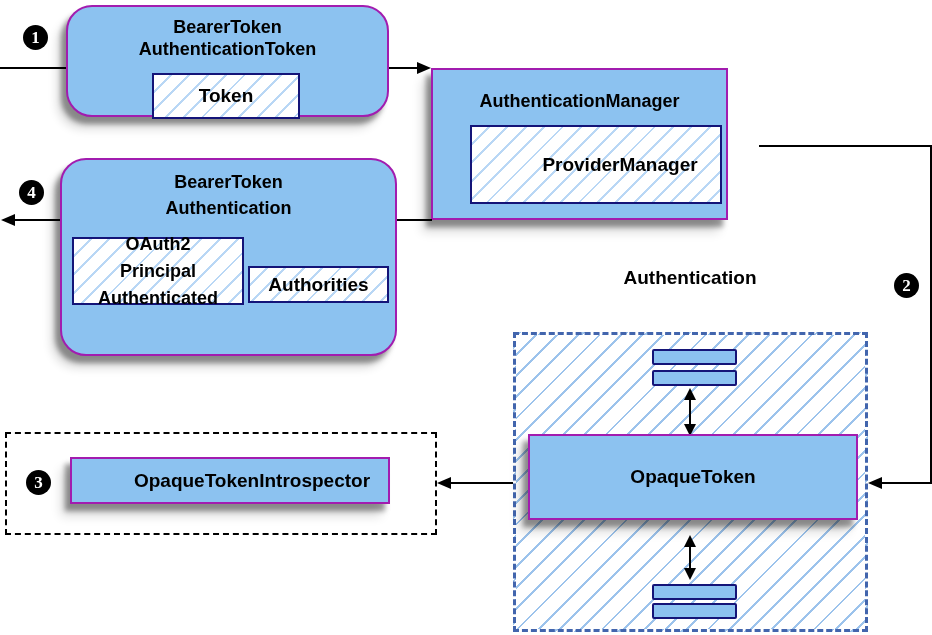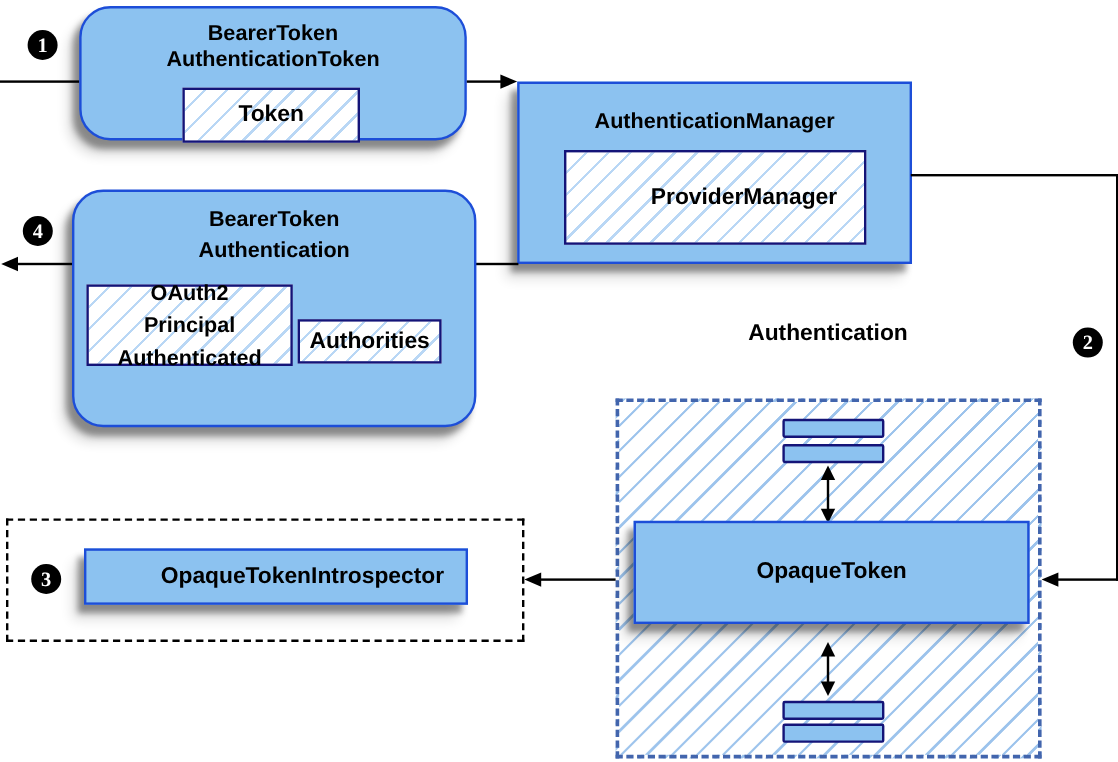--- a/index.html
+++ b/index.html
@@ -1,21 +1,21 @@
 <!DOCTYPE html>
 <html><head>
 <meta charset="utf-8">
 <style>
   html,body{margin:0;padding:0;background:#fff;}
   .canvas{
     position:relative;width:932px;height:635px;background:#ffffff;
     font-family:"Liberation Sans",sans-serif;overflow:hidden;
   }
   .node{
-    position:absolute;background:#8cc2f0;border:2px solid #1d4ed8;
+    position:absolute;background:#8cc2f0;border:2px solid #a21caf;
     box-sizing:border-box;color:#000;
   }
   .shadowed{box-shadow:-5px 7px 5px rgba(0,0,0,0.38),-9px 12px 10px rgba(0,0,0,0.14);}
   .rounded{border-radius:26px;}
   .node-title{font-weight:bold;font-size:18px;line-height:22px;text-align:center;}
   .title-line{display:block;}
   .hatch-box{
     position:absolute;border:2px solid #141478;box-sizing:border-box;
     background:#fff;
     background-image:repeating-linear-gradient(135deg,rgba(0,0,0,0) 0 11px,#b9d7f5 11px 13px);
@@ -67,21 +67,21 @@
       <span class="title-line">AuthenticationToken</span>
     </div>
     <div class="hatch-box" style="left:84px;top:66px;width:148px;height:46px;font-size:19px;">
       <span>Token</span>
     </div>
   </div>
 
   <div class="hline" style="left:389px;top:67px;width:29px;height:2px;"></div>
   <div class="ah ah-r" style="left:417px;top:62px;"></div>
 
-  <div class="node shadowed" style="left:431px;top:68px;width:329px;height:152px;">
+  <div class="node shadowed" style="left:431px;top:68px;width:297px;height:152px;">
     <div class="node-title" style="margin-top:20px;">
       <span class="title-line">AuthenticationManager</span>
     </div>
     <div class="hatch-box" style="left:37px;top:55px;width:252px;height:79px;font-size:19px;padding-left:48px;">
       <span>ProviderManager</span>
     </div>
   </div>
 
   <div class="hline" style="left:396px;top:219px;width:36px;height:2px;"></div>
 
@@ -96,21 +96,21 @@
       <span class="title-line">BearerToken</span>
       <span class="title-line">Authentication</span>
     </div>
     <div class="hatch-box" style="left:10px;top:77px;width:172px;height:68px;font-size:18px;line-height:27px;">
       <div>
         <span class="title-line">OAuth2</span>
         <span class="title-line">Principal</span>
         <span class="title-line">Authenticated</span>
       </div>
     </div>
-    <div class="hatch-box" style="left:186px;top:106px;width:120px;height:37px;font-size:19px;">
+    <div class="hatch-box" style="left:186px;top:106px;width:141px;height:37px;font-size:19px;">
       <span>Authorities</span>
     </div>
   </div>
 
   <div class="hline" style="left:759px;top:145px;width:173px;height:2px;"></div>
   <div class="vline" style="left:930px;top:145px;width:2px;height:339px;"></div>
   <div class="hline" style="left:880px;top:482px;width:52px;height:2px;"></div>
   <div class="ah ah-l" style="left:868px;top:477px;"></div>
   <div class="badge" style="left:894px;top:273px;">
     <span>2</span>

